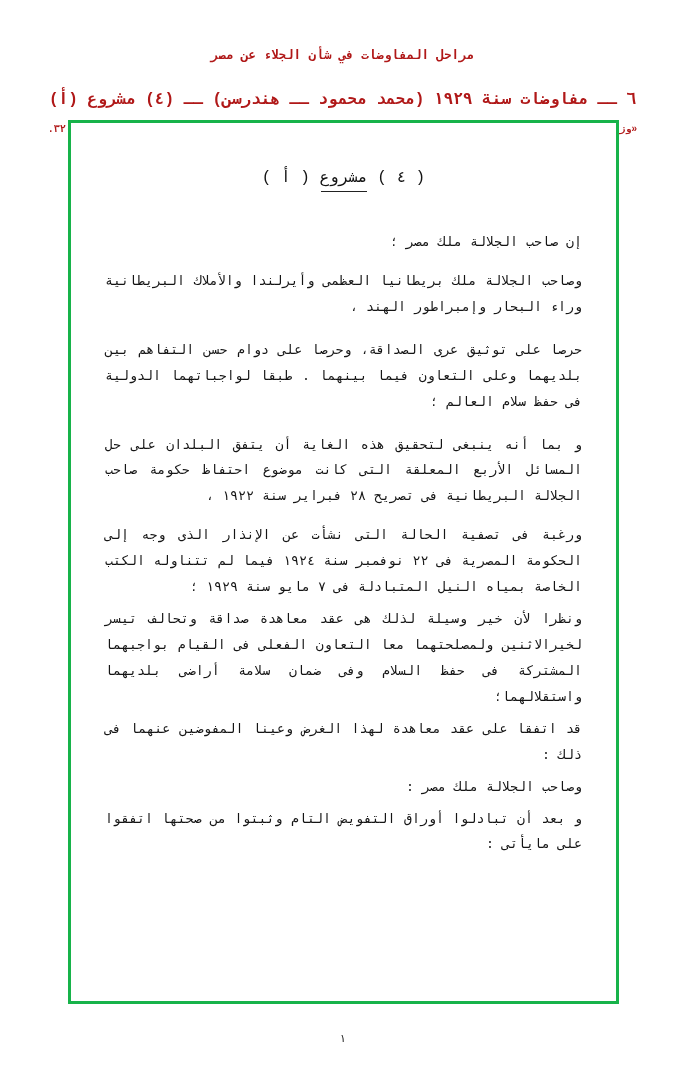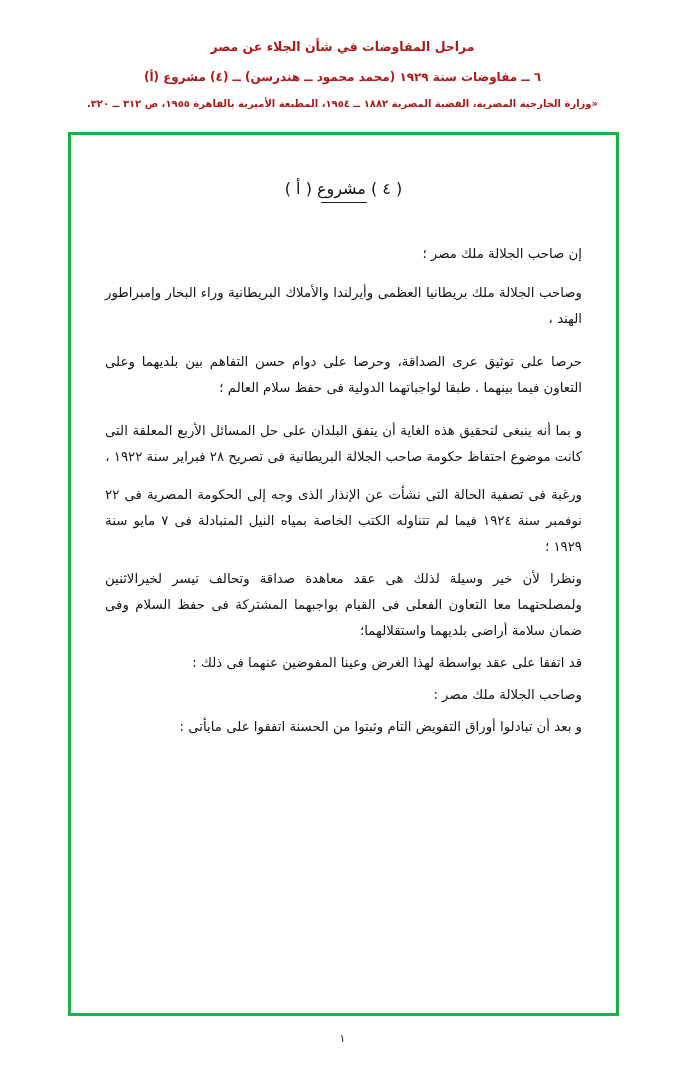--- a/index.html
+++ b/index.html
@@ -12,54 +12,55 @@
     height: 1065px;
     position: relative;
     font-family: "DejaVu Sans", sans-serif;
     color: #111111;
     overflow: hidden;
   }
 
   .page {
     position: absolute;
     inset: 0;
-    padding: 0;
+    padding: 9px;
+    font-family: Liberation Mono, monospace;
   }
 
   
   .header {
     text-align: center;
     padding-top: 38px;
   }
   .header .line1 {
     font-size: 12.5px;
     font-weight: bold;
     color: #b01818;
     letter-spacing: 0px;
     line-height: 1.5;
   }
   .header .line2 {
-    font-size: 12px;
+    font-size: 16px;
     font-weight: bold;
     color: #b01818;
-    margin-top: 11px;
+    margin-top: 22px;
     line-height: 1.5;
   }
   .header .line3 {
     font-size: 10px;
     font-weight: bold;
     color: #b01818;
     margin-top: 10px;
     line-height: 1.5;
   }
 
   
   .frame {
     position: absolute;
-    top: 132px;
+    top: 120px;
     left: 68px;
     width: 551px;
     height: 884px;
     border: 3px solid #17b34a;
     box-sizing: border-box;
     background: #ffffff;
   }
 
   .frame-inner {
     padding: 30px 34px 20px 34px;
@@ -129,23 +130,23 @@
       <div class="doc-title">( ٤ ) مشروع ( أ )</div>
       <div class="doc-title-rule"></div>
 
       <div class="body-text">
         <p class="para">إن صاحب الجلالة ملك مصر ؛</p>
         <p class="para">وصاحب الجلالة ملك بريطانيا العظمى وأيرلندا والأملاك البريطانية وراء البحار وإمبراطور الهند ،</p>
         <p class="para gap-top">حرصا على توثيق عرى الصداقة، وحرصا على دوام حسن التفاهم بين بلديهما وعلى التعاون فيما بينهما . طبقا لواجباتهما الدولية فى حفظ سلام العالم ؛</p>
         <p class="para gap-top">و بما أنه ينبغى لتحقيق هذه الغاية أن يتفق البلدان على حل المسائل الأربع المعلقة التى كانت موضوع احتفاظ حكومة صاحب الجلالة البريطانية فى تصريح ٢٨ فبراير سنة ١٩٢٢ ،</p>
         <p class="para tight">ورغبة فى تصفية الحالة التى نشأت عن الإنذار الذى وجه إلى الحكومة المصرية فى ٢٢ نوفمبر سنة ١٩٢٤ فيما لم تتناوله الكتب الخاصة بمياه النيل المتبادلة فى ٧ مايو سنة ١٩٢٩ ؛</p>
         <p class="para tight">ونظرا لأن خير وسيلة لذلك هى عقد معاهدة صداقة وتحالف تيسر لخيرالاثنين ولمصلحتهما معا التعاون الفعلى فى القيام بواجبهما المشتركة فى حفظ السلام وفى ضمان سلامة أراضى بلديهما واستقلالهما؛</p>
-        <p class="para tight">قد اتفقا على عقد بواسطة لهذا الغرض وعينا المفوضين عنهما فى ذلك :</p>
+        <p class="para tight">قد اتفقا على عقد معاهدة لهذا الغرض وعينا المفوضين عنهما فى ذلك :</p>
         <p class="para tight">وصاحب الجلالة ملك مصر :</p>
-        <p class="para">و بعد أن تبادلوا أوراق التفويض التام وثبتوا من الحسنة اتفقوا على مايأتى :</p>
+        <p class="para">و بعد أن تبادلوا أوراق التفويض التام وثبتوا من صحتها اتفقوا على مايأتى :</p>
       </div>
 
     </div>
   </div>
 
   <div class="page-number">١</div>
 
 </div>
 
 </body></html>

